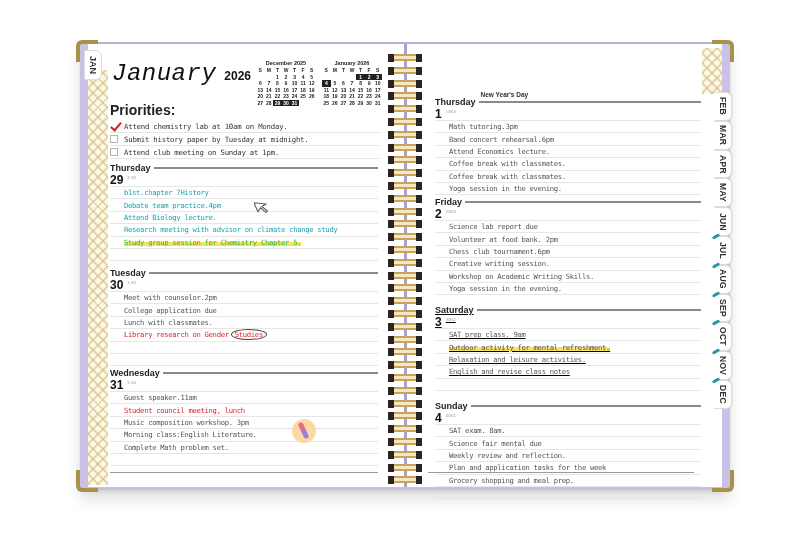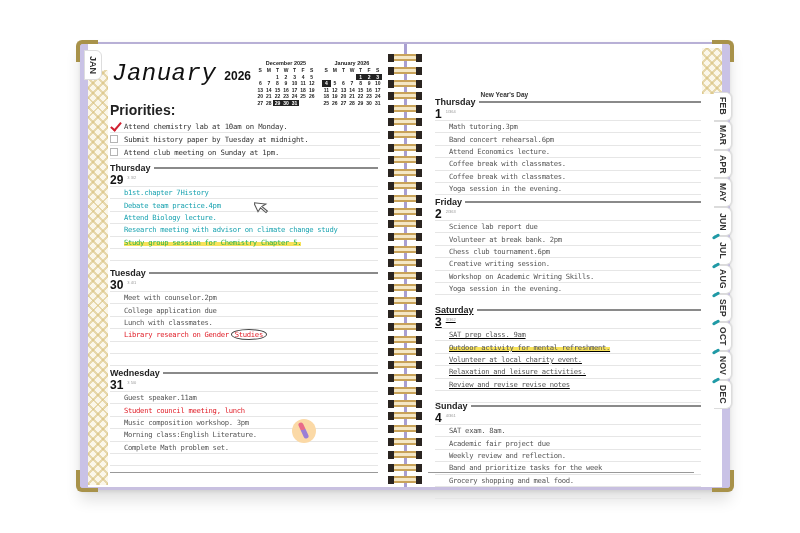--- a/index.html
+++ b/index.html
@@ -560,21 +560,21 @@
     </div>
     <div class="day-num-row">
       <span class="day-num">2</span>
       <span class="day-sub">2/363</span>
     </div>
           <div class="task">
           <span class="c-gray">Science lab report due</span>
 
         </div>
           <div class="task">
-          <span class="c-gray">Volunteer at break bank. 2pm</span>
+          <span class="c-gray">Volunteer at food bank. 2pm</span>
 
         </div>
           <div class="task">
           <span class="c-gray">Chess club tournament.6pm</span>
 
         </div>
           <div class="task">
           <span class="c-gray">Creative writing session.</span>
 
         </div>
@@ -598,60 +598,56 @@
     </div>
           <div class="task">
           <span class="c-gray">SAT prep class. 9am</span>
 
         </div>
           <div class="task">
           <span class="c-gray hl-yellow">Outdoor activity for mental refreshment.</span>
 
         </div>
           <div class="task">
-          <span class="c-gray">Volunteer at local charity event.</span>
-
-        </div>
-          <div class="task">
           <span class="c-gray">Relaxation and leisure activities.</span>
 
         </div>
           <div class="task">
-          <span class="c-gray">Review and revise revise notes</span>
+          <span class="c-gray">English and revise class notes</span>
 
         </div>
           <div class="task empty"></div>
         </div>
         <div class="day" style="top: 320px;">
           <div class="day-head">
       <span class="day-name">Sunday</span>
       <span class="day-rule"></span>
     </div>
     <div class="day-num-row">
       <span class="day-num">4</span>
       <span class="day-sub">4/361</span>
     </div>
           <div class="task">
           <span class="c-gray">SAT exam. 8am.</span>
 
         </div>
           <div class="task">
-          <span class="c-gray">Academic fair project due</span>
+          <span class="c-gray">Science fair mental due</span>
 
         </div>
           <div class="task">
           <span class="c-gray">Weekly review and reflection.</span>
 
         </div>
           <div class="task">
-          <span class="c-gray">Band and prioritize tasks for the week</span>
-
-        </div>
-          <div class="task">
-          <span class="c-gray">Grocery shopping and meal food.</span>
+          <span class="c-gray">Plan and application tasks for the week</span>
+
+        </div>
+          <div class="task">
+          <span class="c-gray">Grocery shopping and meal prep.</span>
 
         </div>
           <div class="task empty"></div>
         </div>
       </div>
     <div class="bottom-rule" style="left:6px; width:266px;"></div>
   </div>
 </div>
 
 <div class="month-tabs" id="month-tabs">

